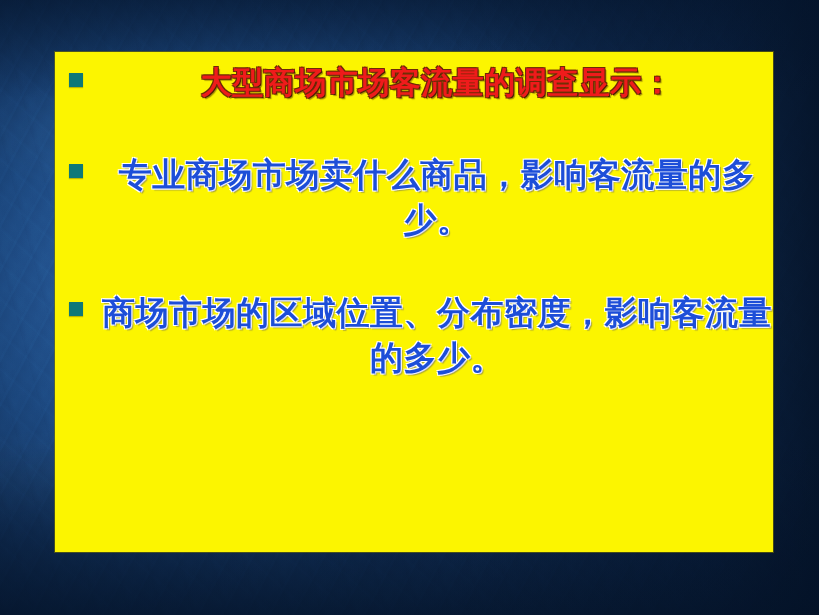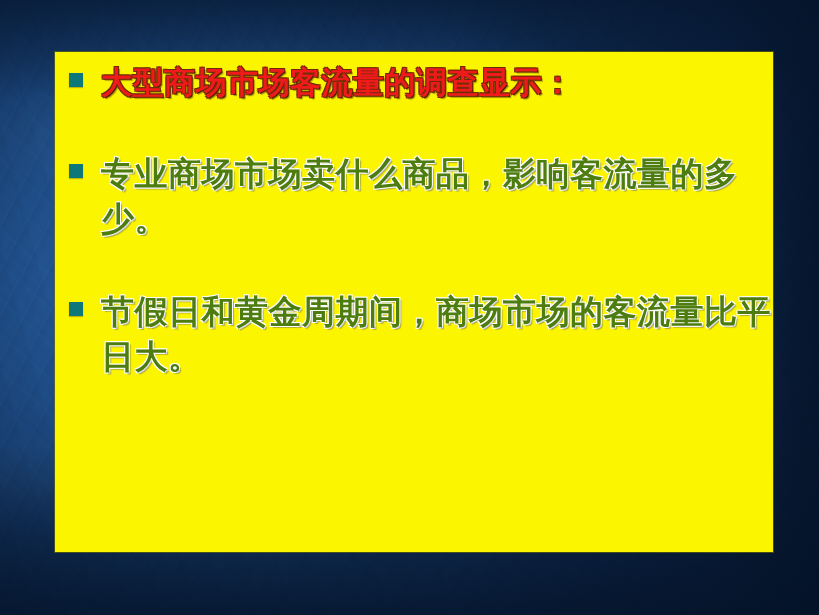--- a/index.html
+++ b/index.html
@@ -90,46 +90,47 @@
     left: 14px;
     top: 12px;
     width: 14px;
     height: 14px;
     background: #0e7878;
     box-shadow: 0 1px 1px rgba(0,0,0,0.25);
   }
 
   .bullet-text {
     display: block;
-    font-family: Liberation Serif, serif;
+    font-family: Liberation Sans, sans-serif;
     font-weight: bold;
     font-size: 33px;
     line-height: 45px;
     letter-spacing: 0.5px;
     white-space: pre-wrap;
+    text-align: center;
   }
 
   
   li.bullet-item.accent .bullet-text {
     color: #ef1b1b;
     font-size: 31px;
     line-height: 42px;
     text-shadow:
       -1px -1px 0 #6d2a06,
        1px -1px 0 #6d2a06,
       -1px  1px 0 #7a3408,
        1px  1px 0 #4a1c03,
        2px  2px 1px rgba(60,20,0,0.45);
   }
   li.bullet-item.accent { margin-bottom: 10px; }
   li.bullet-item.accent .bullet-marker { top: 11px; }
 
   
   li.bullet-item.primary .bullet-text {
-    color: #4d7c0f;
+    color: #1d4ed8;
     text-shadow:
       -1px -1px 0 #ffffff,
        1px -1px 0 #ffffff,
       -1px  1px 0 #ffffff,
        1px  1px 0 #d8d8ff,
        2px  2px 1px rgba(40,40,140,0.35);
     margin-top: 48px;
   }
 
   
@@ -151,24 +152,24 @@
       <li class="bullet-item accent">
         <span class="bullet-marker"></span>
         <span class="bullet-text">大型商场市场客流量的调查显示：</span>
       </li>
 
       <li class="bullet-item primary">
         <span class="bullet-marker"></span>
         <span class="bullet-text">专业商场市场卖什么商品，影响客流量的多少。</span>
       </li>
 
+      <li class="bullet-item primary">
+        <span class="bullet-marker"></span>
+        <span class="bullet-text">商场市场的区域位置、分布密度，影响客流量的多少。</span>
+      </li>
 
 
 
-      <li class="bullet-item primary">
-        <span class="bullet-marker"></span>
-        <span class="bullet-text">节假日和黄金周期间，商场市场的客流量比平日大。</span>
-      </li>
 
     </ul>
   </div>
 
 </div>
 
 </body></html>

